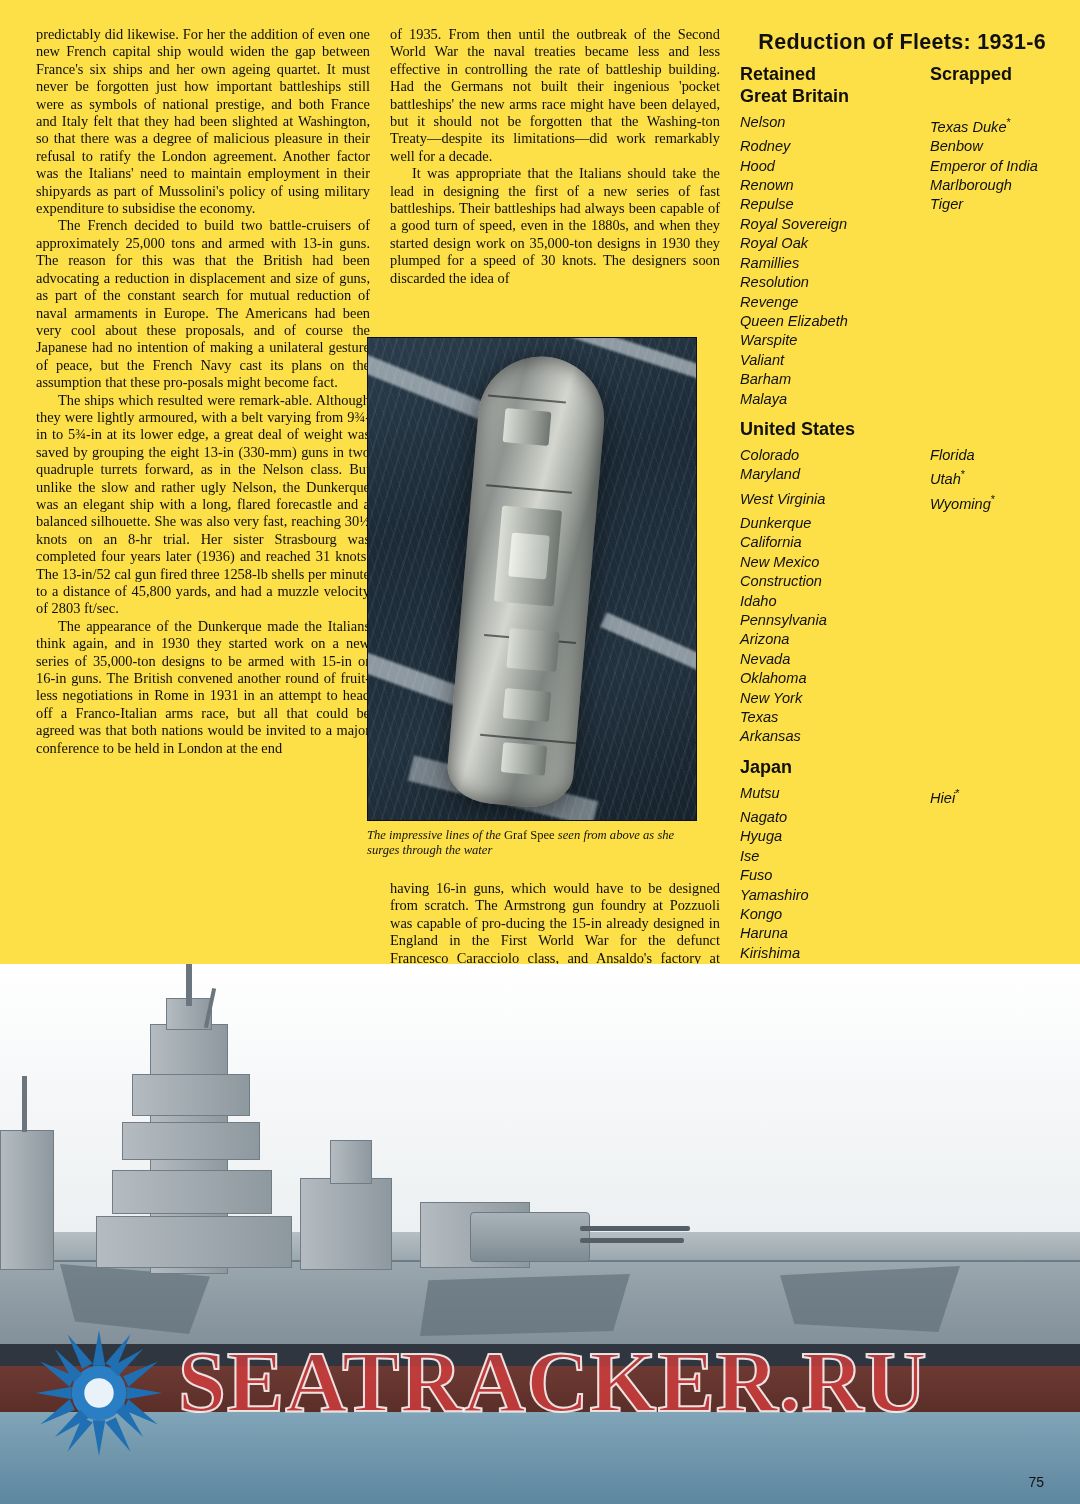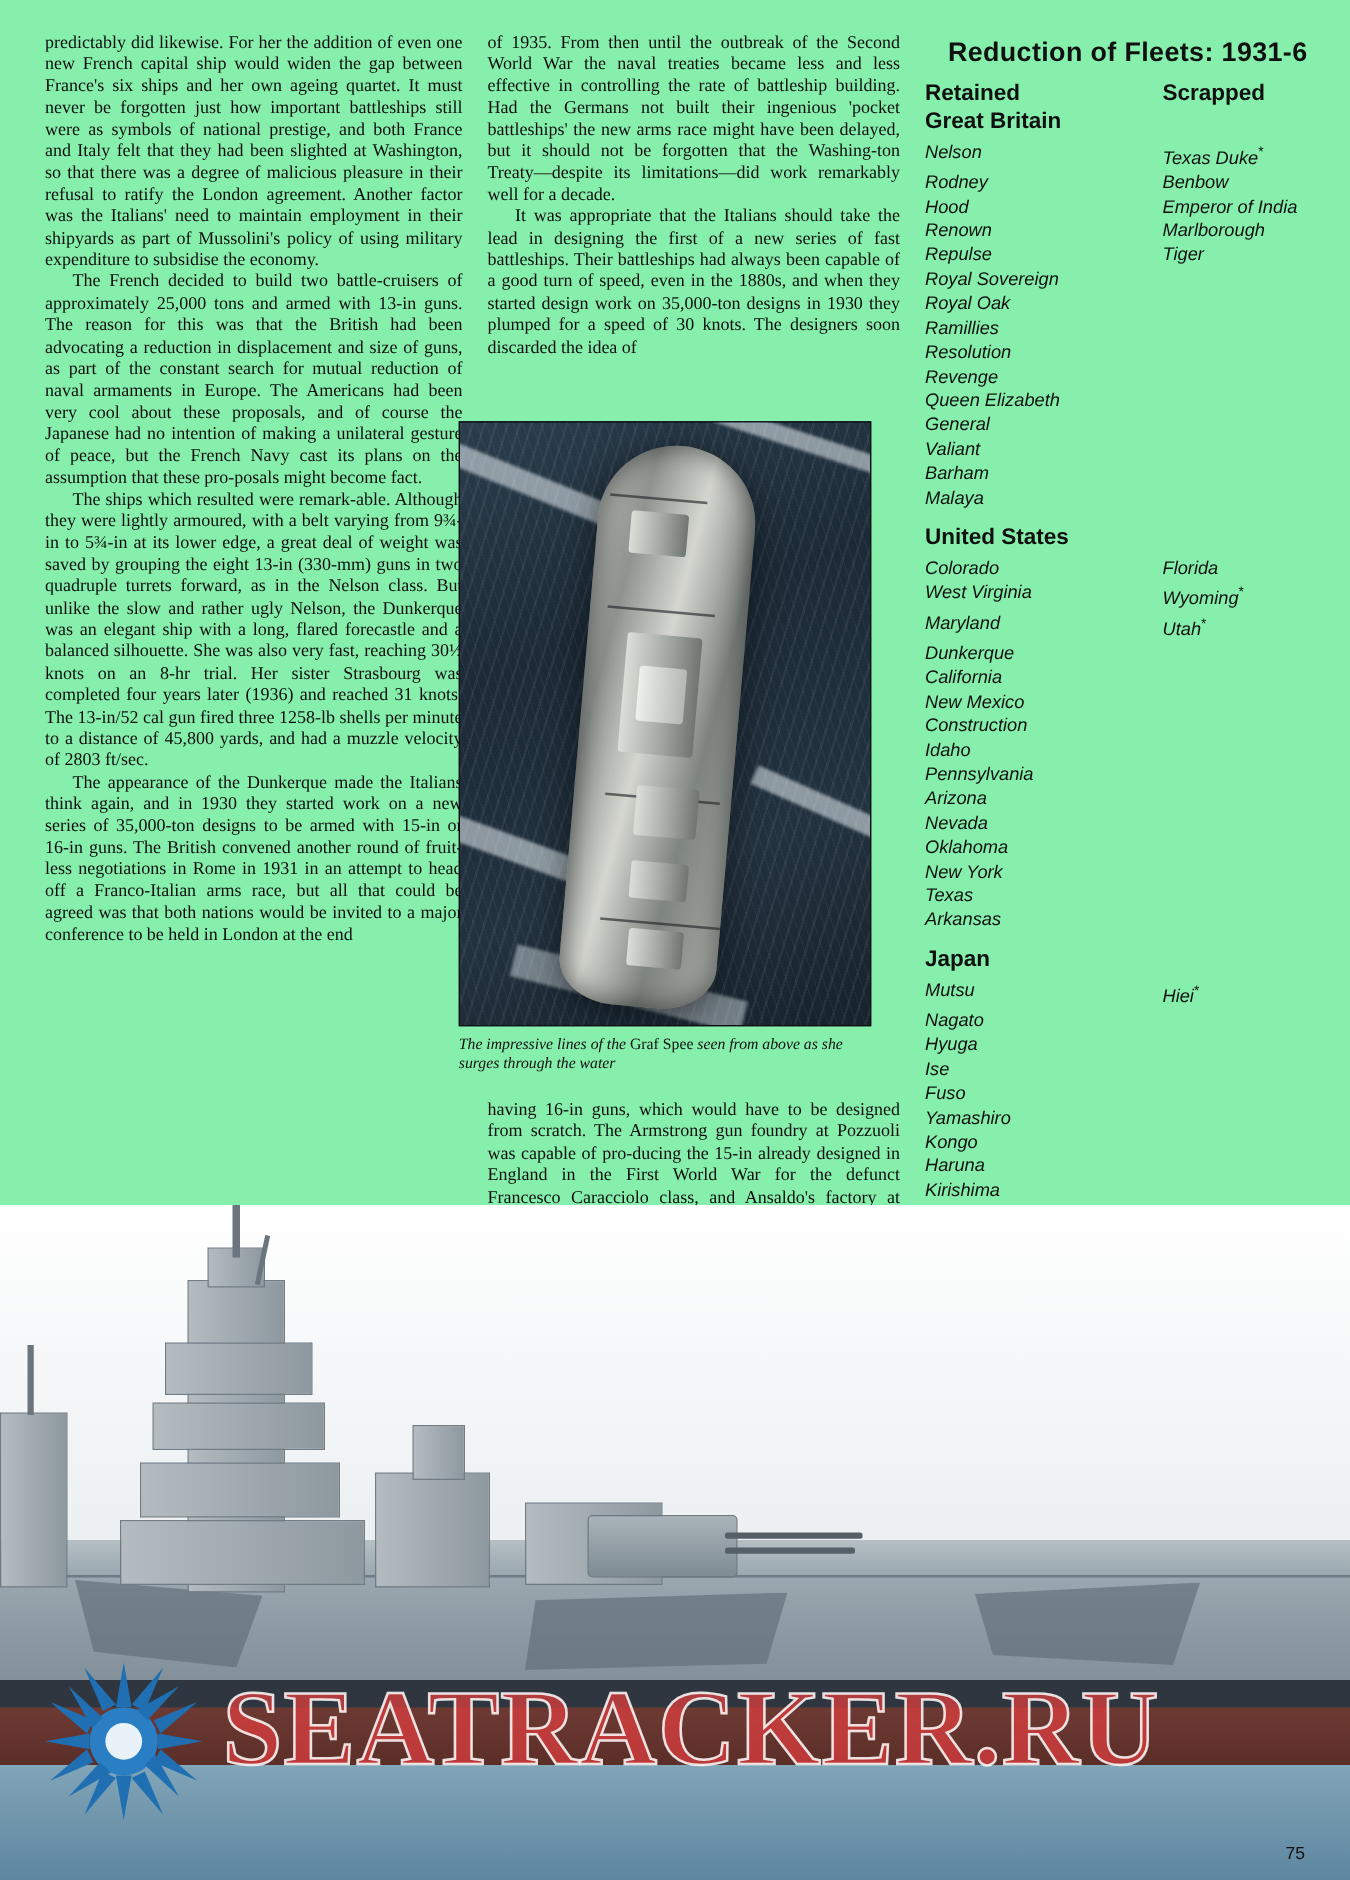--- a/index.html
+++ b/index.html
@@ -10,21 +10,21 @@
     position: relative;
     background: #ffffff;
     font-family: "Liberation Serif", serif;
     overflow: hidden;
   }
 
   
   #page {
     position: absolute;
     inset: 0;
-    background: #86efac;
+    background: #fde047;
     text-decoration: underline;
   }
 
   
   .col {
     position: absolute;
     top: 26px;
     font-family: "Liberation Serif", serif;
     font-size: 14.4px;
     line-height: 17.4px;
@@ -353,21 +353,21 @@
         </div>
       <div class="ship-row">
           <div class="a">Revenge</div>
           <div class="b"></div>
         </div>
       <div class="ship-row">
           <div class="a">Queen Elizabeth</div>
           <div class="b"></div>
         </div>
       <div class="ship-row">
-          <div class="a">General</div>
+          <div class="a">Warspite</div>
           <div class="b"></div>
         </div>
       <div class="ship-row">
           <div class="a">Valiant</div>
           <div class="b"></div>
         </div>
       <div class="ship-row">
           <div class="a">Barham</div>
           <div class="b"></div>
         </div>
@@ -377,26 +377,26 @@
         </div>
     </div>
 
     <div class="country">United States</div>
     <div class="ship-table">
       <div class="ship-row">
           <div class="a">Colorado</div>
           <div class="b">Florida</div>
         </div>
       <div class="ship-row">
+          <div class="a">Maryland</div>
+          <div class="b"><span>Utah</span><sup>*</sup></div>
+        </div>
+      <div class="ship-row">
           <div class="a">West Virginia</div>
           <div class="b"><span>Wyoming</span><sup>*</sup></div>
-        </div>
-      <div class="ship-row">
-          <div class="a">Maryland</div>
-          <div class="b"><span>Utah</span><sup>*</sup></div>
         </div>
       <div class="ship-row">
           <div class="a">Dunkerque</div>
           <div class="b"></div>
         </div>
       <div class="ship-row">
           <div class="a">California</div>
           <div class="b"></div>
         </div>
       <div class="ship-row">

